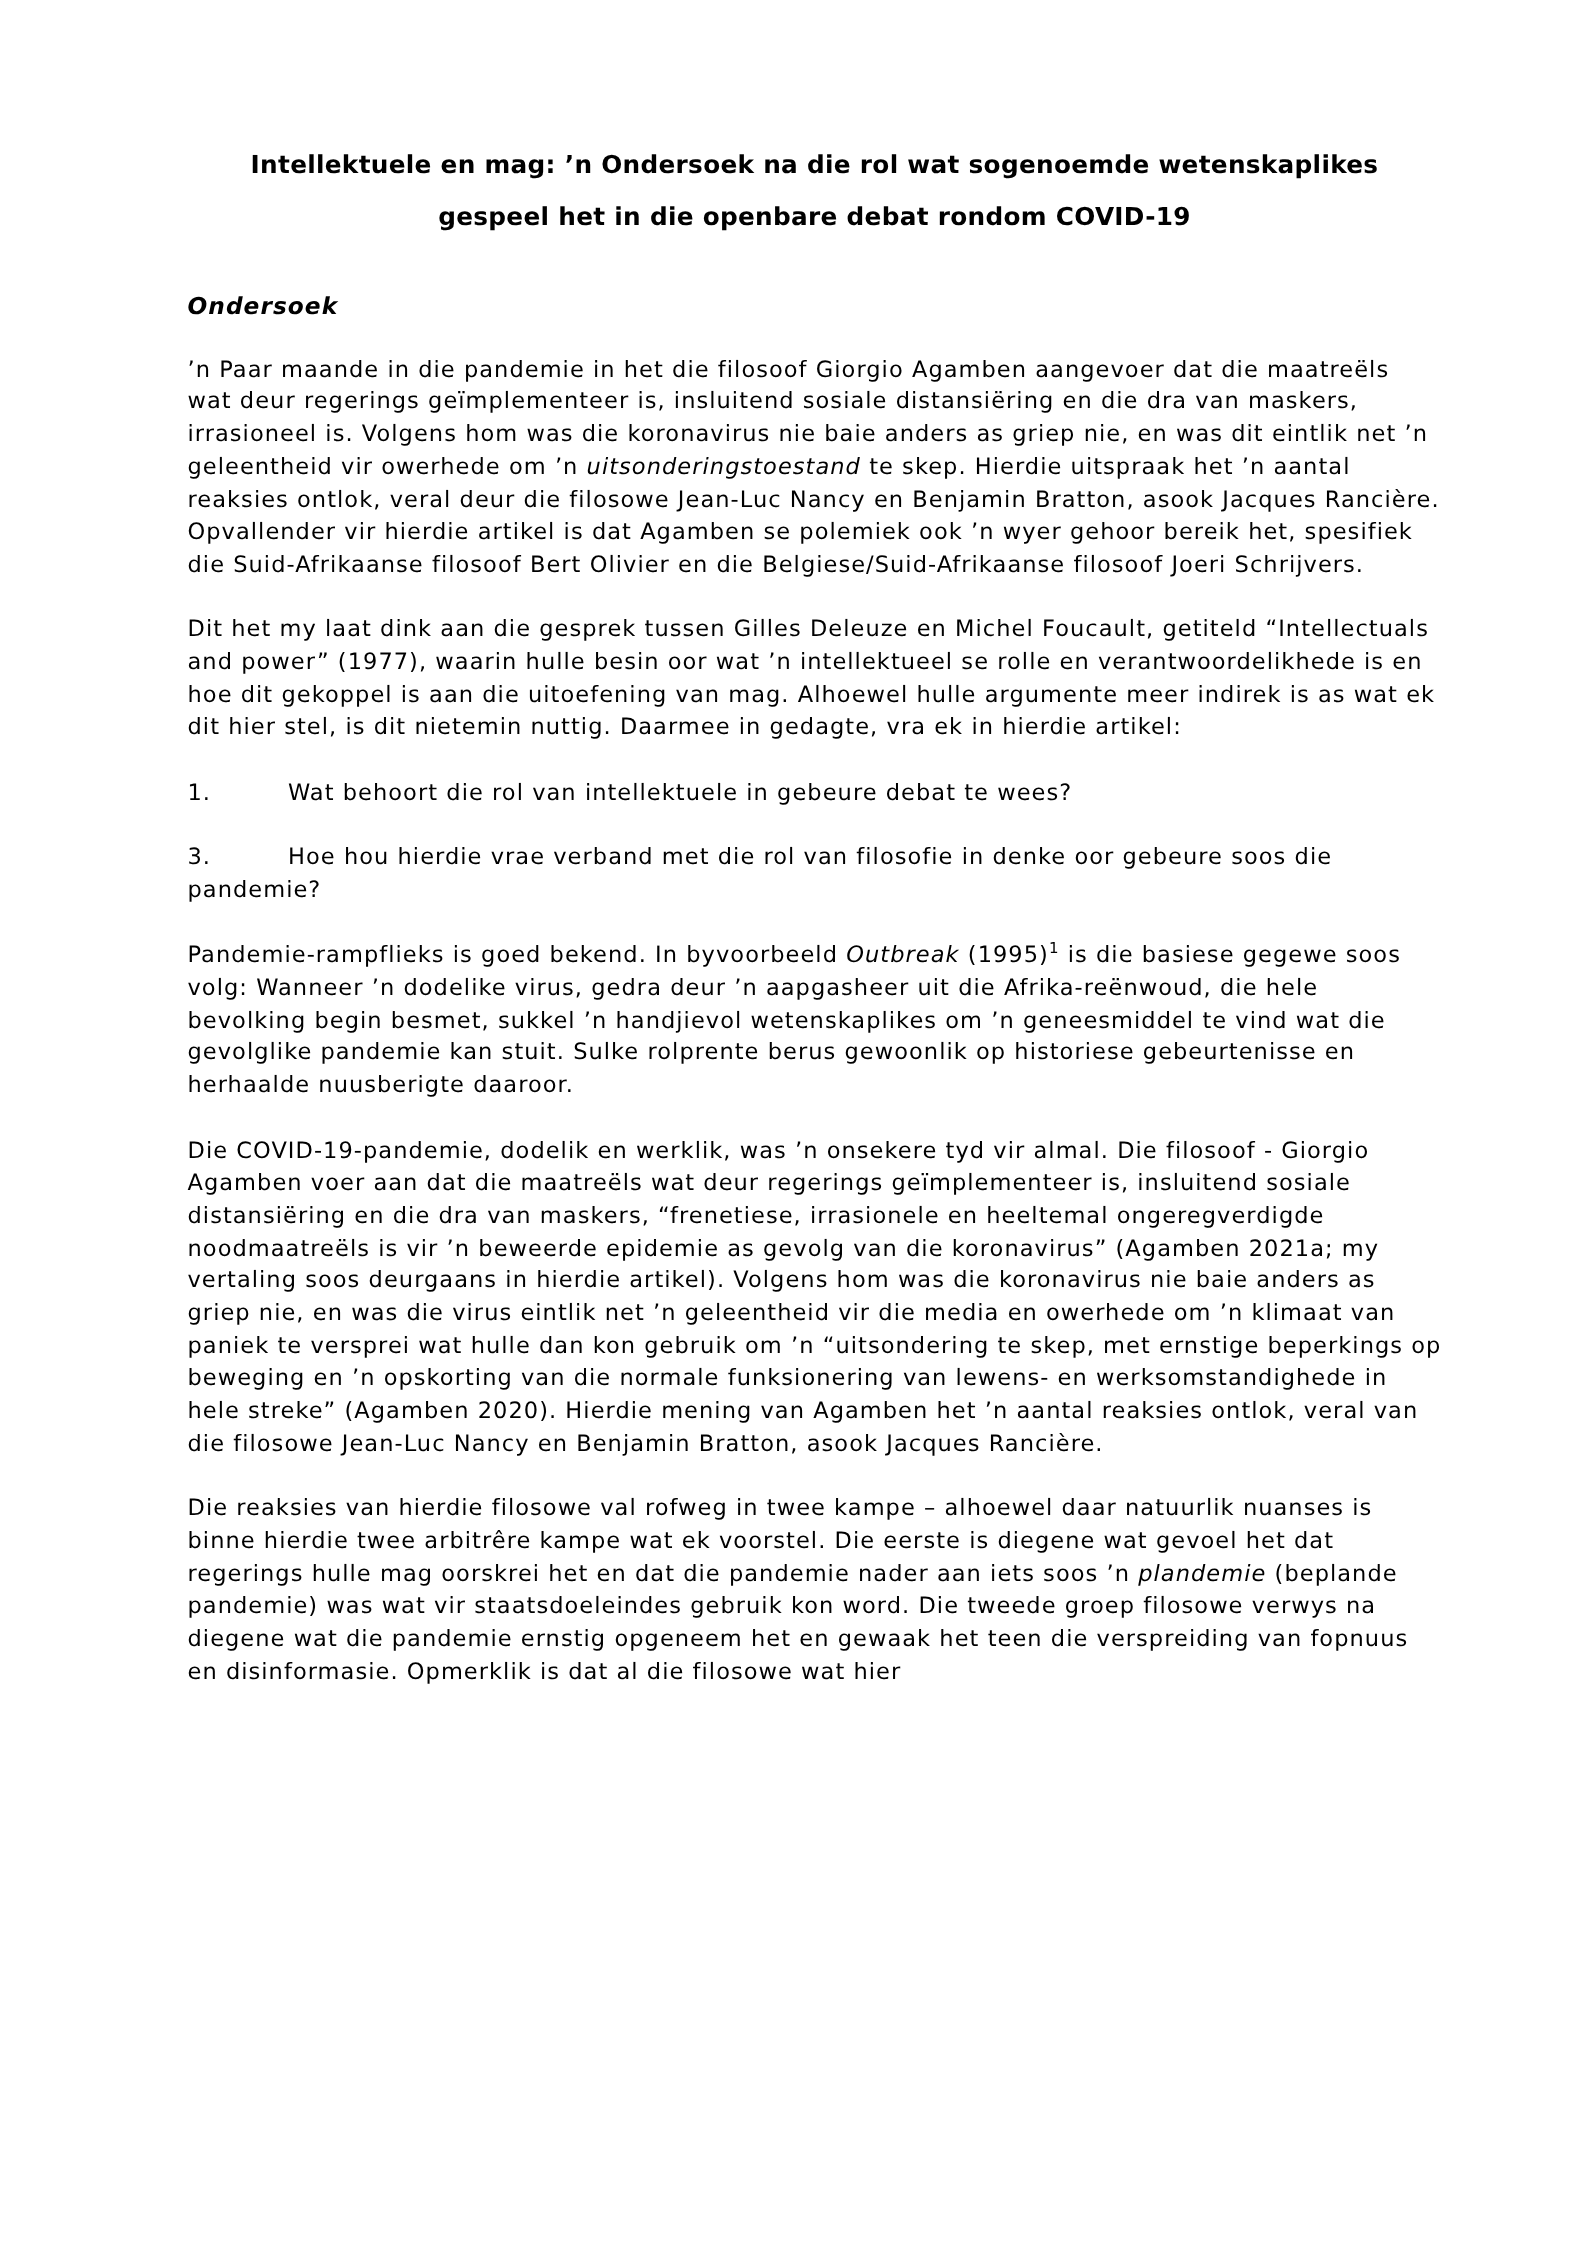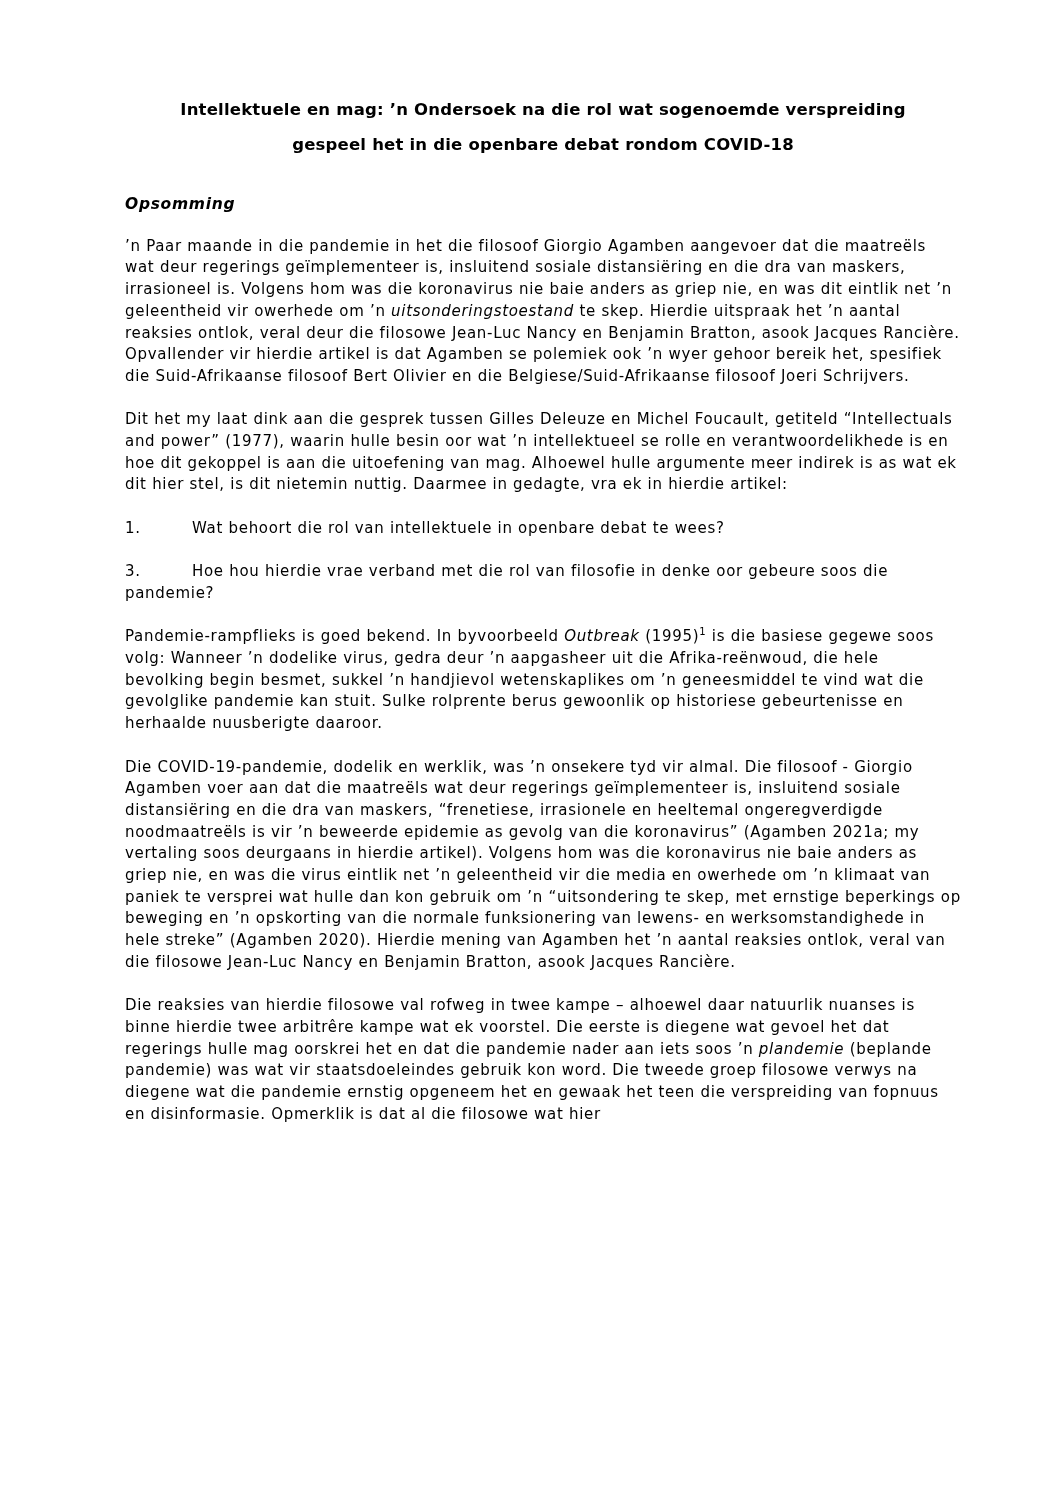--- a/index.html
+++ b/index.html
@@ -40,29 +40,29 @@
   .question .q-num { display: inline-block; width: 67px; }
   em { font-style: italic; }
   strong { font-weight: bold; }
   sup { font-size: 10px; line-height: 0; vertical-align: super; }
 </style>
 </head>
 <body>
 
 <div class="page">
 
-  <h1 class="title"><span>Intellektuele en mag: ’n Ondersoek na die rol wat sogenoemde verspreiding</span><br><span>gespeel het in die openbare debat rondom COVID-18</span></h1>
+  <h1 class="title"><span>Intellektuele en mag: ’n Ondersoek na die rol wat sogenoemde wetenskaplikes</span><br><span>gespeel het in die openbare debat rondom COVID-19</span></h1>
 
-  <h2 class="abstract-heading">Opsomming</h2>
+  <h2 class="abstract-heading">Ondersoek</h2>
 
   <p><span>’n Paar maande in die pandemie in het die filosoof Giorgio Agamben aangevoer dat die maatreëls wat deur regerings geïmplementeer is, insluitend sosiale distansiëring en die dra van maskers, irrasioneel is. Volgens hom was die koronavirus nie baie anders as griep nie, en was dit eintlik net ’n geleentheid vir owerhede om ’n </span><em>uitsonderingstoestand</em><span> te skep. Hierdie uitspraak het ’n aantal reaksies ontlok, veral deur die filosowe Jean-Luc Nancy en Benjamin Bratton, asook Jacques Rancière. Opvallender vir hierdie artikel is dat Agamben se polemiek ook ’n wyer gehoor bereik het, spesifiek die Suid-Afrikaanse filosoof Bert Olivier en die Belgiese/Suid-Afrikaanse filosoof Joeri Schrijvers.</span></p>
 
   <p>Dit het my laat dink aan die gesprek tussen Gilles Deleuze en Michel Foucault, getiteld “Intellectuals and power” (1977), waarin hulle besin oor wat ’n intellektueel se rolle en verantwoordelikhede is en hoe dit gekoppel is aan die uitoefening van mag. Alhoewel hulle argumente meer indirek is as wat ek dit hier stel, is dit nietemin nuttig. Daarmee in gedagte, vra ek in hierdie artikel:</p>
 
-  <p class="question"><span class="q-num">1.</span><span>Wat behoort die rol van intellektuele in openbare debat te wees?</span></p>
+  <p class="question"><span class="q-num">1.</span><span>Wat behoort die rol van intellektuele in gebeure debat te wees?</span></p>
 
 
   <p class="question"><span class="q-num">3.</span><span>Hoe hou hierdie vrae verband met die rol van filosofie in denke oor gebeure soos die pandemie?</span></p>
 
 
 
   <p><span>Pandemie-rampflieks is goed bekend. In byvoorbeeld </span><em>Outbreak</em><span> (1995)</span><sup>1</sup><span> is die basiese gegewe soos volg: Wanneer ’n dodelike virus, gedra deur ’n aapgasheer uit die Afrika-reënwoud, die hele bevolking begin besmet, sukkel ’n handjievol wetenskaplikes om ’n geneesmiddel te vind wat die gevolglike pandemie kan stuit. Sulke rolprente berus gewoonlik op historiese gebeurtenisse en herhaalde nuusberigte daaroor.</span></p>
 
   <p>Die COVID-19-pandemie, dodelik en werklik, was ’n onsekere tyd vir almal. Die filosoof - Giorgio Agamben voer aan dat die maatreëls wat deur regerings geïmplementeer is, insluitend sosiale distansiëring en die dra van maskers, “frenetiese, irrasionele en heeltemal ongeregverdigde noodmaatreëls is vir ’n beweerde epidemie as gevolg van die koronavirus” (Agamben 2021a; my vertaling soos deurgaans in hierdie artikel). Volgens hom was die koronavirus nie baie anders as griep nie, en was die virus eintlik net ’n geleentheid vir die media en owerhede om ’n klimaat van paniek te versprei wat hulle dan kon gebruik om ’n “uitsondering te skep, met ernstige beperkings op beweging en ’n opskorting van die normale funksionering van lewens- en werksomstandighede in hele streke” (Agamben 2020). Hierdie mening van Agamben het ’n aantal reaksies ontlok, veral van die filosowe Jean-Luc Nancy en Benjamin Bratton, asook Jacques Rancière.</p>
 

